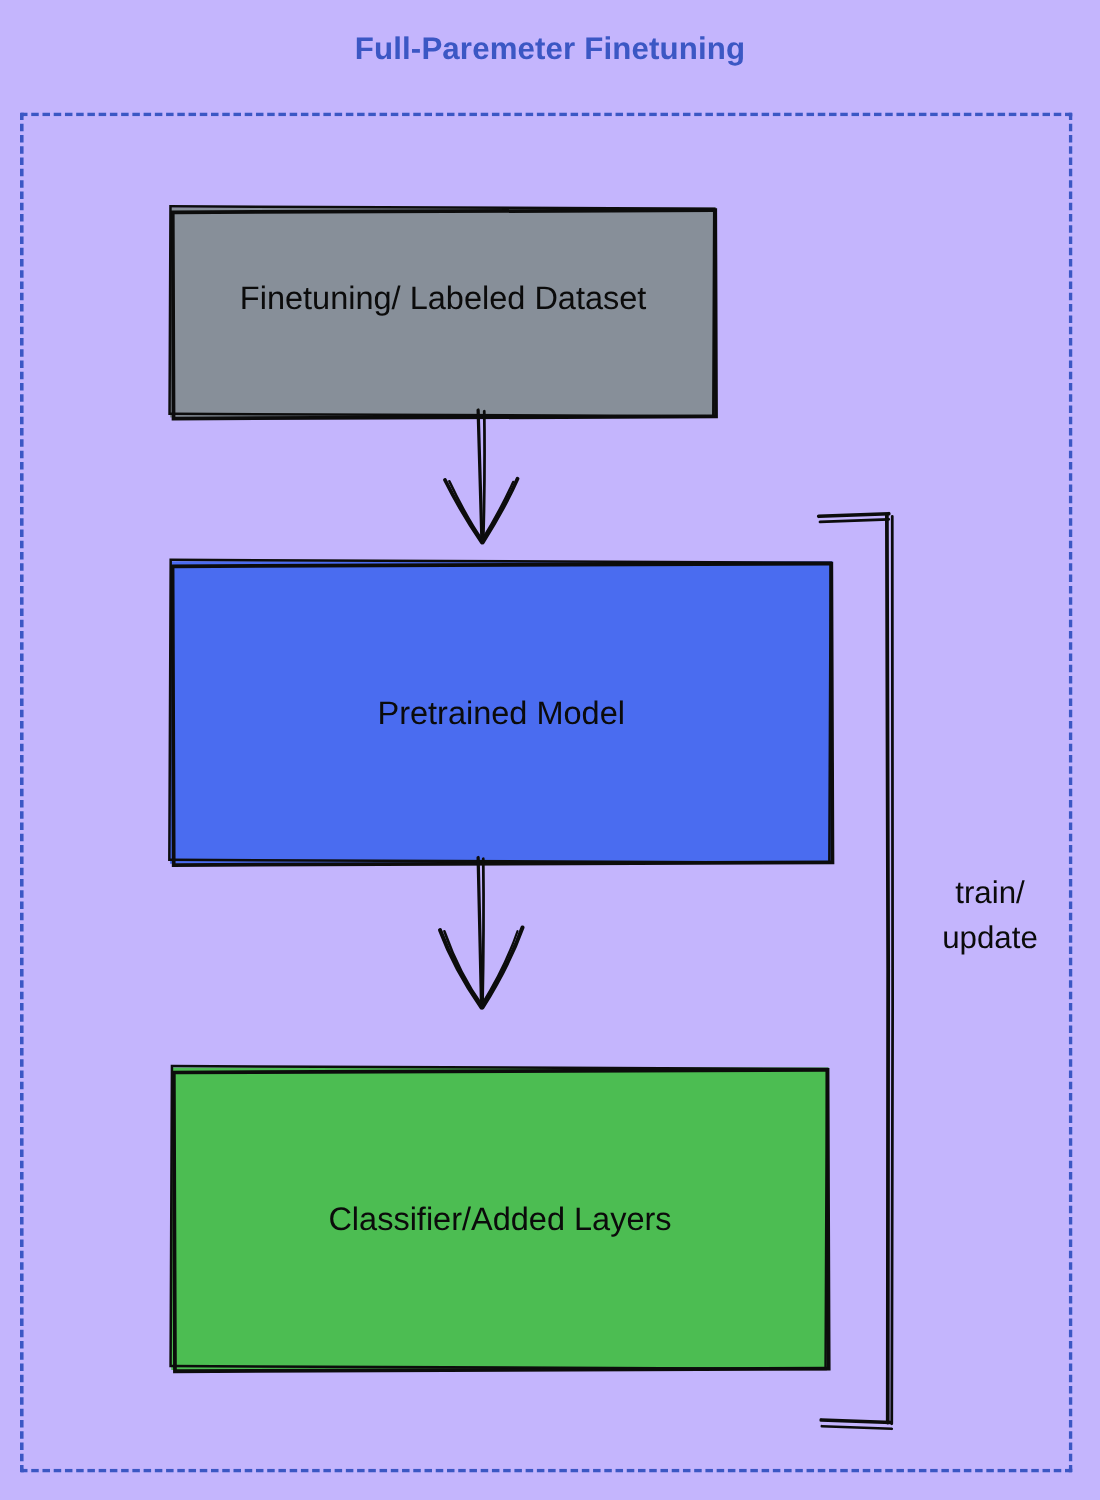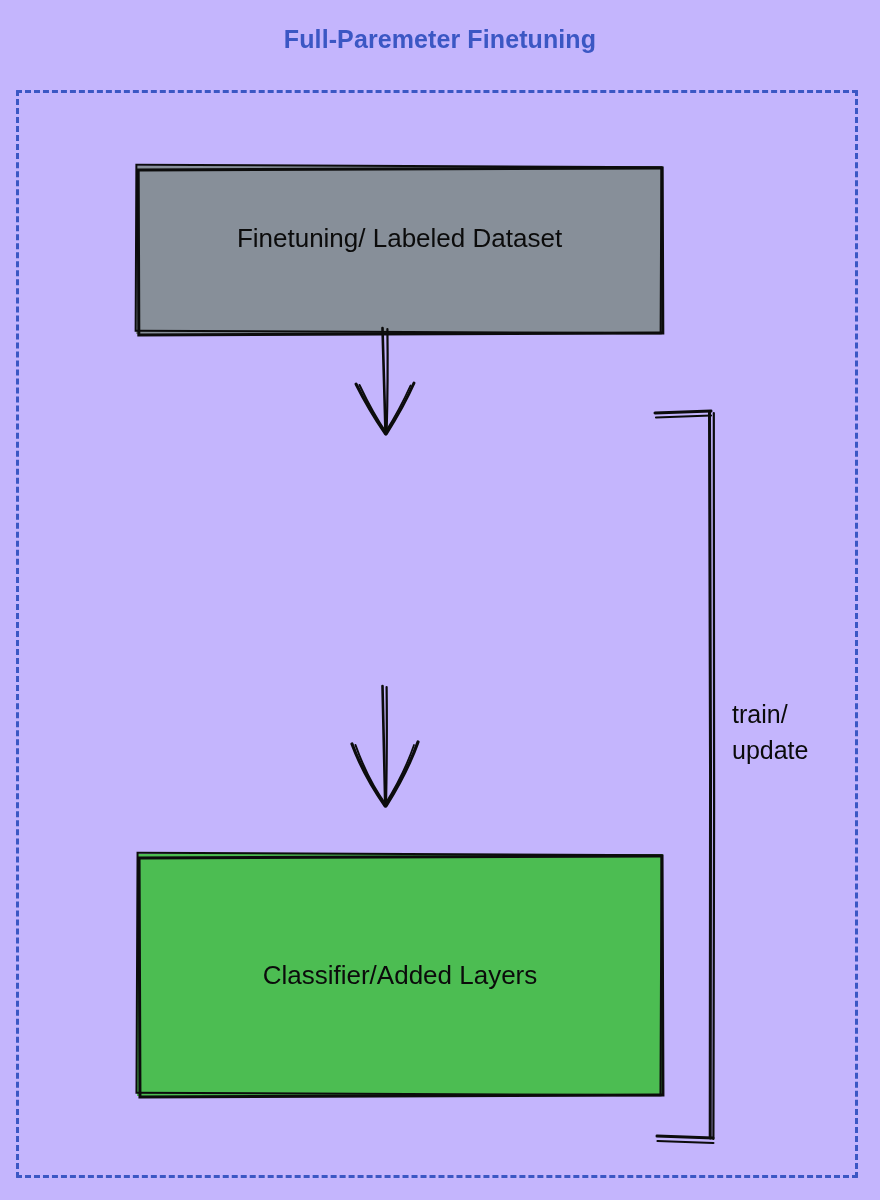--- a/index.html
+++ b/index.html
@@ -83,21 +83,21 @@
     width: 100%;
     text-align: center;
     color: #0b0b0b;
     font-size: 26px;
     line-height: 32px;
     white-space: nowrap;
     z-index: 3;
   }
 
   
-  #box-dataset { left: 136px; top: 166px; width: 527px; height: 168px; }
+  #box-dataset { left: 136px; top: 166px; width: 437px; height: 168px; }
   #box-dataset .fill { background: #878f99; }
   #box-dataset .label { top: 56px; }
 
   #box-pretrained { left: 136px; top: 449px; width: 530px; height: 242px; }
   #box-pretrained .fill { background: #4a6cf0; }
   #box-pretrained .label { top: 105px; }
 
   #box-classifier { left: 137px; top: 854px; width: 526px; height: 242px; border-radius: 29px; }
   #box-classifier .fill { background: #4cbd52; }
   #box-classifier .label { top: 105px; }
@@ -122,21 +122,21 @@
 
   
   #train-update-label {
     position: absolute;
     left: 732px;
     top: 696px;
     width: 120px;
     color: #0b0b0b;
     font-size: 25px;
     line-height: 36px;
-    text-align: left;
+    text-align: center;
     white-space: pre-line;
   }
 </style>
 </head>
 <body>
 
 <div id="canvas">
 
   <div id="diagram-title">Full-Paremeter Finetuning</div>
 
@@ -154,20 +154,26 @@
     <path d="M52.5 0 C53.6 34, 54.6 68, 55.5 104" stroke="#0c0c0c" stroke-width="2.6" fill="none" stroke-linecap="round"></path>
     <path d="M57.4 1 C57.9 35, 57.6 70, 56.6 105" stroke="#0c0c0c" stroke-width="2.2" fill="none" stroke-linecap="round"></path>
 
     <path d="M26 56 C35 74, 46 92, 55.5 106" stroke="#0c0c0c" stroke-width="3" fill="none" stroke-linecap="round"></path>
     <path d="M29.5 57 C38 75, 48 93, 56.5 105" stroke="#0c0c0c" stroke-width="2" fill="none" stroke-linecap="round"></path>
 
     <path d="M84 55 C76 73, 65 92, 56.2 106" stroke="#0c0c0c" stroke-width="3" fill="none" stroke-linecap="round"></path>
     <path d="M80.5 57.5 C73 74, 63 92, 55.5 104" stroke="#0c0c0c" stroke-width="1.8" fill="none" stroke-linecap="round"></path>
   </svg>
 
+  <div class="sketch-box" id="box-pretrained">
+    <div class="fill"></div>
+    <div class="ink-a"></div>
+    <div class="ink-b"></div>
+    <div class="label">Pretrained Model</div>
+  </div>
 
   <svg class="arrow-svg" id="arrow-model-to-classifier" viewBox="0 0 130 150">
     <path d="M52.5 0 C53.4 38, 54.4 78, 55.2 118" stroke="#0c0c0c" stroke-width="2.6" fill="none" stroke-linecap="round"></path>
     <path d="M56.6 1 C57.1 40, 56.8 80, 56.0 119" stroke="#0c0c0c" stroke-width="2.2" fill="none" stroke-linecap="round"></path>
     <path d="M22 58 C31 82, 44 104, 55.2 120" stroke="#0c0c0c" stroke-width="3.2" fill="none" stroke-linecap="round"></path>
     <path d="M25.5 59 C34 83, 46 105, 56.2 119" stroke="#0c0c0c" stroke-width="2" fill="none" stroke-linecap="round"></path>
     <path d="M88 56 C79 81, 66 104, 56.0 120" stroke="#0c0c0c" stroke-width="3.2" fill="none" stroke-linecap="round"></path>
     <path d="M84 59 C76 82, 64 104, 55.2 118" stroke="#0c0c0c" stroke-width="1.8" fill="none" stroke-linecap="round"></path>
   </svg>
 

